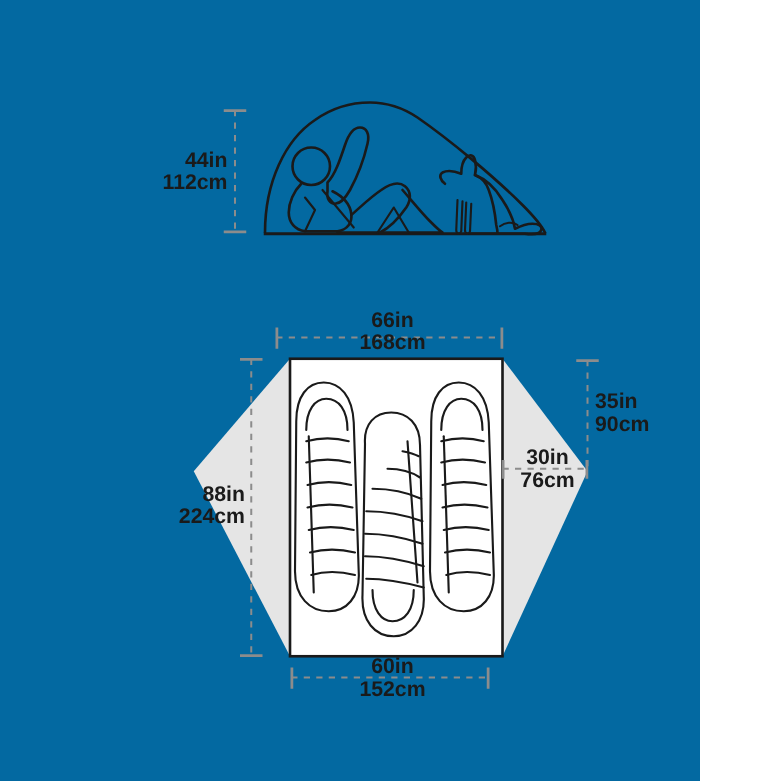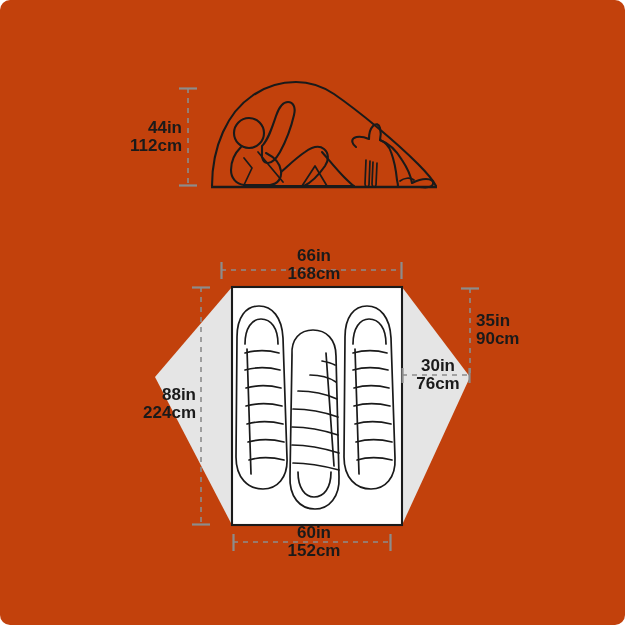--- a/index.html
+++ b/index.html
@@ -8,24 +8,23 @@
     background: #ffffff;
   }
   body {
     width: 625px;
     height: 625px;
     font-family: "Liberation Sans", sans-serif;
     overflow: hidden;
   }
   #diagram-root {
     position: relative;
-    width: 625px;
+    width: 560px;
     height: 625px;
-    background: #c2410c;
-    border-radius: 10px;
+    background: #0369a1;
   }
   svg.figure {
     position: absolute;
     top: 0;
     left: 0;
     width: 625px;
     height: 625px;
     display: block;
   }
   .dim-text {

